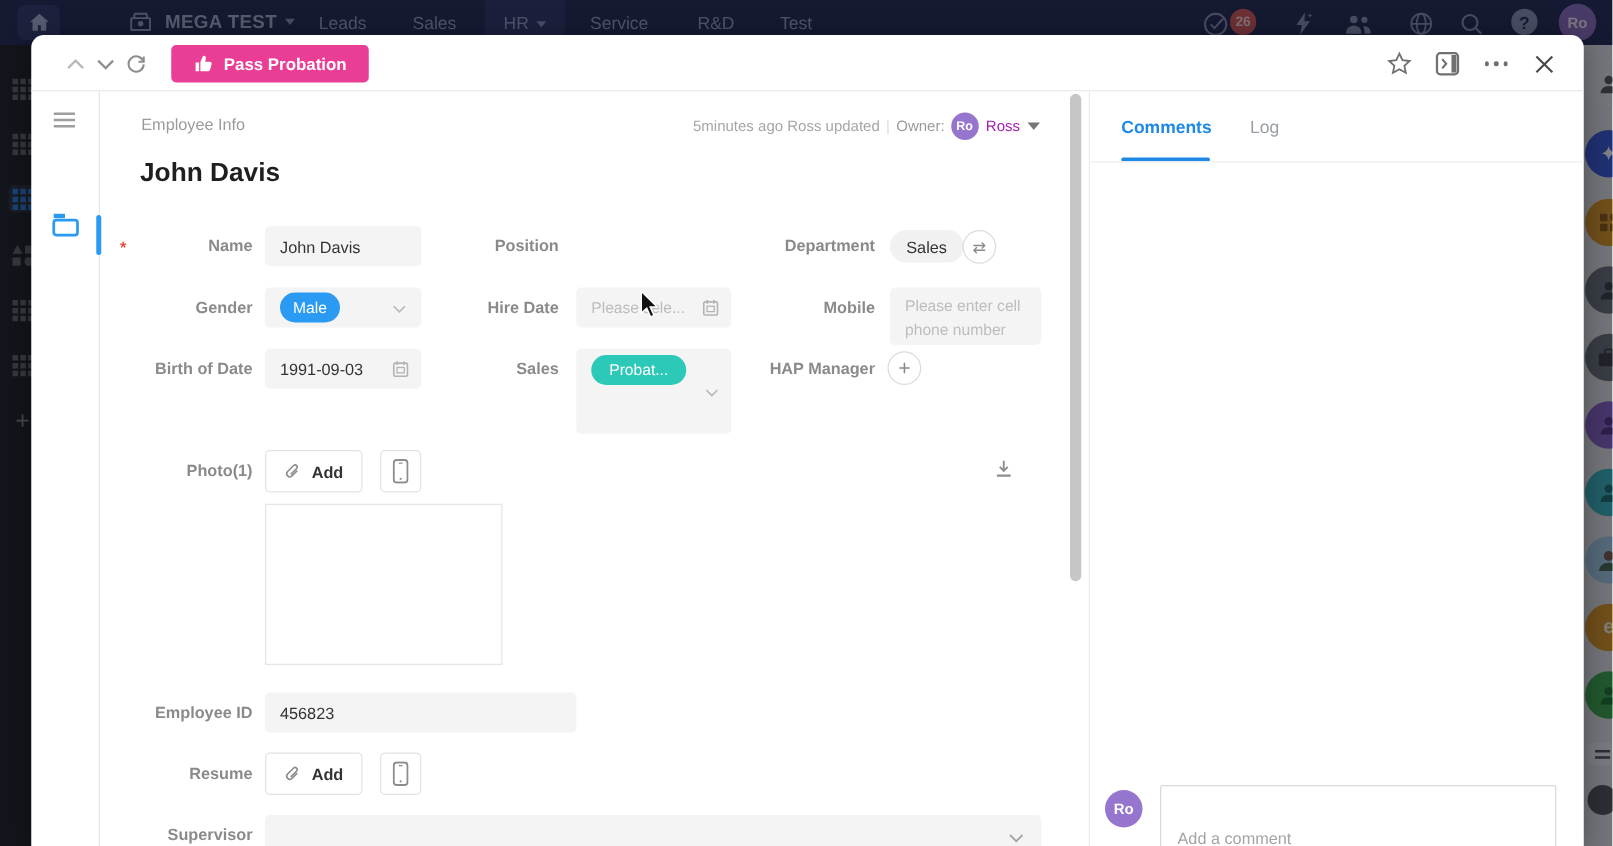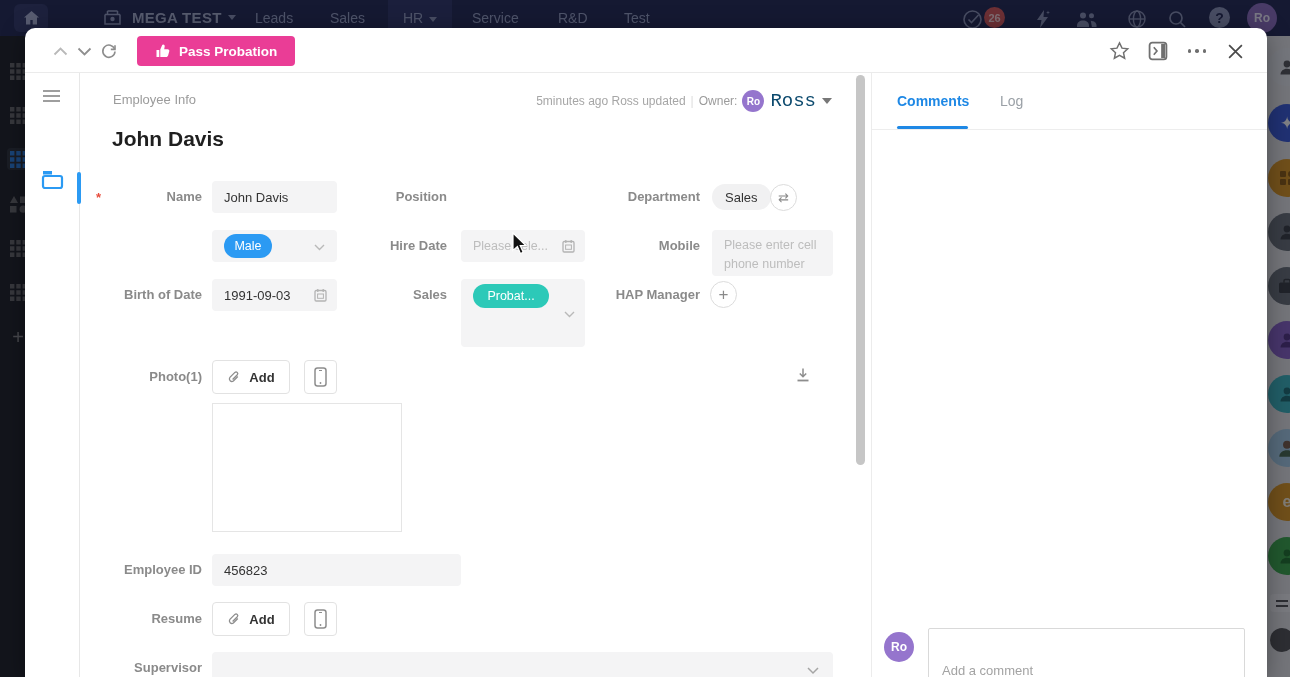--- a/index.html
+++ b/index.html
@@ -49,21 +49,21 @@
   .mini-active-bar { position:absolute; left:52px; top:99px; width:4px; height:32px; background:#2b9af3; border-radius:2px; }
 
   #content { position:absolute; left:55px; top:45px; width:791px; bottom:0; }
   .section-label { position:absolute; left:33px; top:19px; font-size:13px; color:#9b9b9b; }
   .meta-row { position:absolute; right:39px; top:17px; display:flex; align-items:center; gap:5px; }
   .meta-updated { font-size:12px; color:#a6a6a6; }
   .meta-sep { color:#ddd; font-size:12px; }
   .meta-owner-label { font-size:12px; color:#9b9b9b; }
   .owner-chip { display:flex; align-items:center; gap:6px; cursor:pointer; }
   .owner-avatar { width:22px; height:22px; border-radius:50%; background:#9575cd; color:#fff; font-size:10px; font-weight:bold; display:flex; align-items:center; justify-content:center; }
-  .owner-name { font-size:19px; color:#0c4a6e;font-family:Liberation Mono, monospace; }
+  .owner-name { font-size:12px; color:#a21caf; }
   .owner-caret { width:0; height:0; border-left:5px solid transparent; border-right:5px solid transparent; border-top:6px solid #777; }
   .record-title { position:absolute; left:32px; top:54px; font-size:21px; font-weight:bold; color:#1f1f1f; }
 
   .lbl { position:absolute; text-align:right; font-size:13px; font-weight:bold; color:#8a8a8a; }
   .c1 { left:0; width:122px; }  .c2 { left:240px; width:127px; }  .c3 { left:520px; width:100px; }
   .lh32 { line-height:32px; }  .lh34 { line-height:34px; }
   .req { position:absolute; left:16px; color:#e74c3c; font-size:13px; font-weight:bold; }
 
   .field { position:absolute; background:#f4f4f5; border-radius:4px; font-size:13px; color:#333; display:flex; align-items:center; padding:0 12px; cursor:text; }
   .field .ph { color:#bdbdbd; font-size:12.5px; white-space:nowrap; overflow:hidden; }
@@ -343,20 +343,21 @@
     <span class="req" style="top:117px">*</span>
     <span class="lbl c1 lh32" style="top:108px">Name</span>
     <div class="field" style="left:132px; top:108px; width:125px; height:32px">John Davis</div>
     <span class="lbl c2 lh32" style="top:108px">Position</span>
     <span class="lbl c3 lh32" style="top:108px">Department</span>
     <span class="tag abs" style="left:632px; top:111px">Sales</span>
     <span class="circle-btn" style="left:690px; top:111px">
         <span style="font-size:13px">⇄</span>
       </span>
 
+    <span class="lbl c1 lh32" style="top:157px">Gender</span>
     <div class="field" style="left:132px; top:157px; width:125px; height:32px">
       <span class="pill pill-blue" style="width:48px; height:24px">Male</span>
       <svg class="fchev" style="right:12px; top:14px" width="11" height="7" viewBox="0 0 11 7">
           <polyline points="1,1 5.5,5.5 10,1" fill="none" stroke="#b9b9b9" stroke-width="1.4"></polyline>
         </svg>
     </div>
     <span class="lbl c2 lh32" style="top:157px">Hire Date</span>
     <div class="field" style="left:381px; top:157px; width:124px; height:32px">
       <span class="ph" style="width:78px">Please sele...</span>
       <svg class="fchev" style="right:10px; top:9px" width="13" height="14" viewBox="0 0 13 14">

